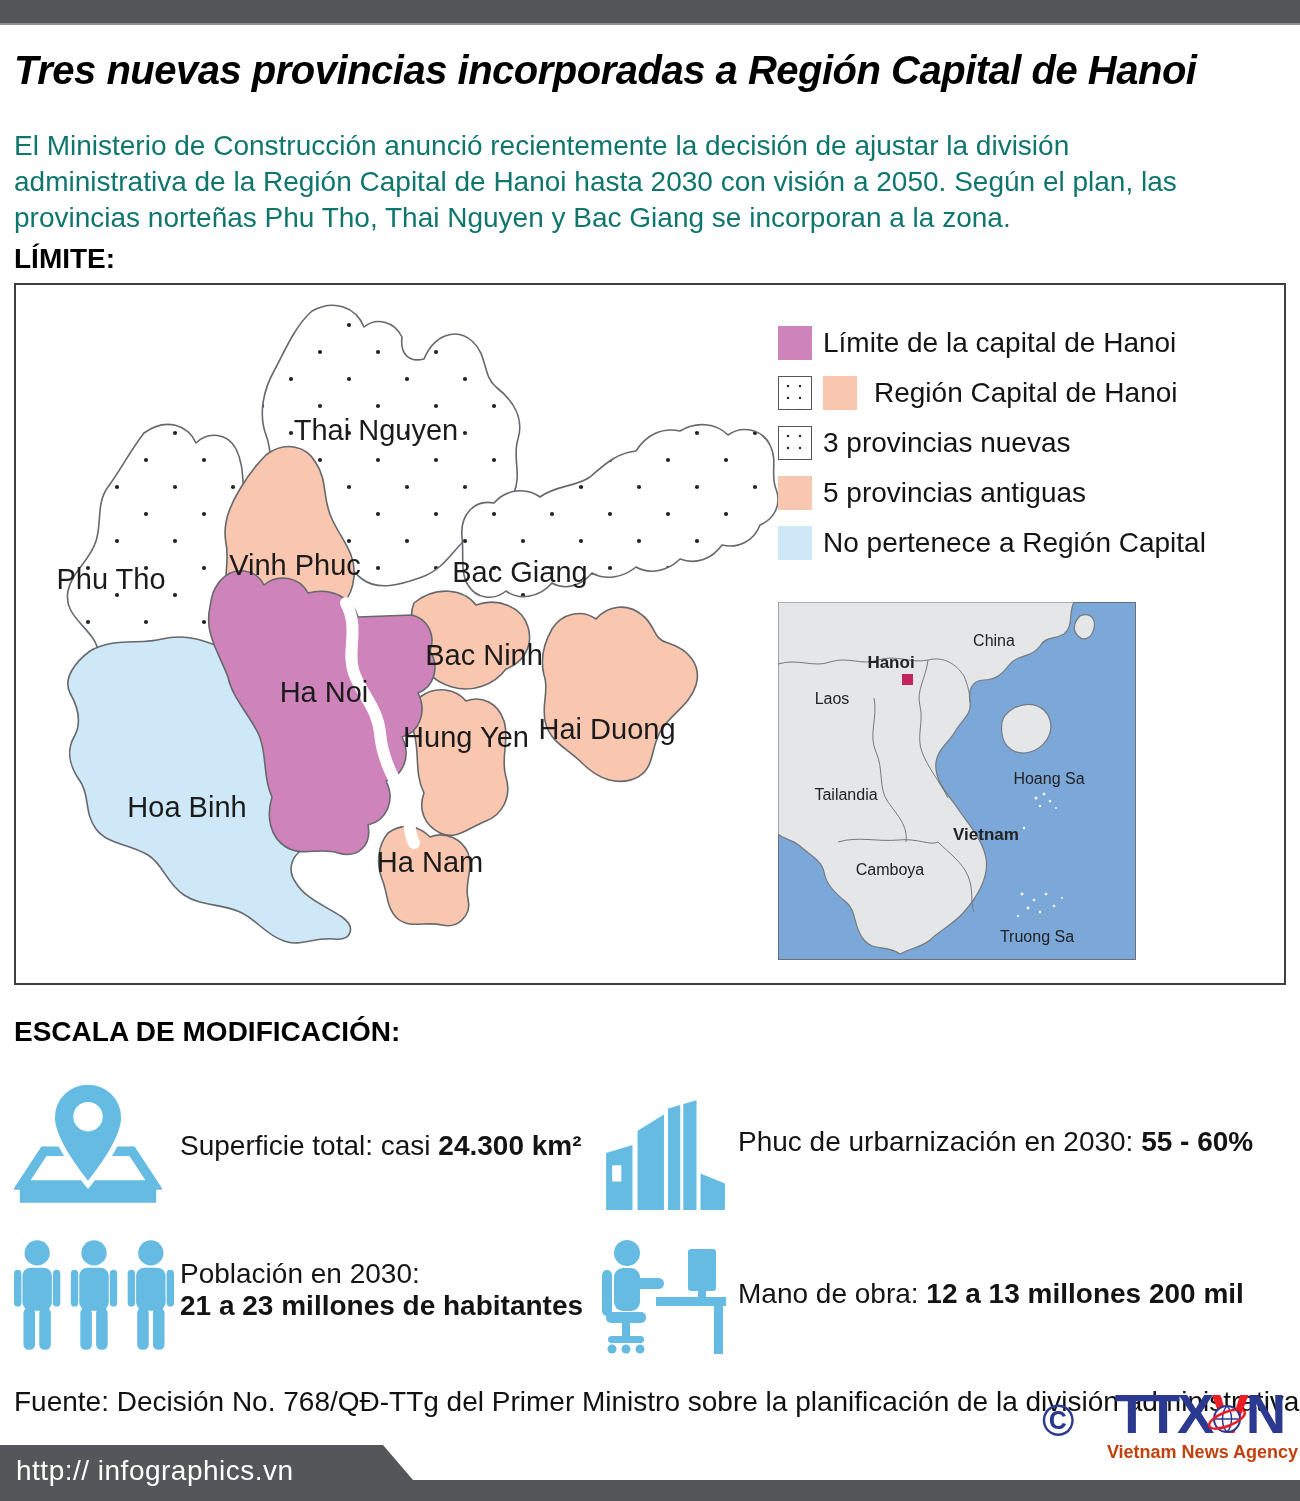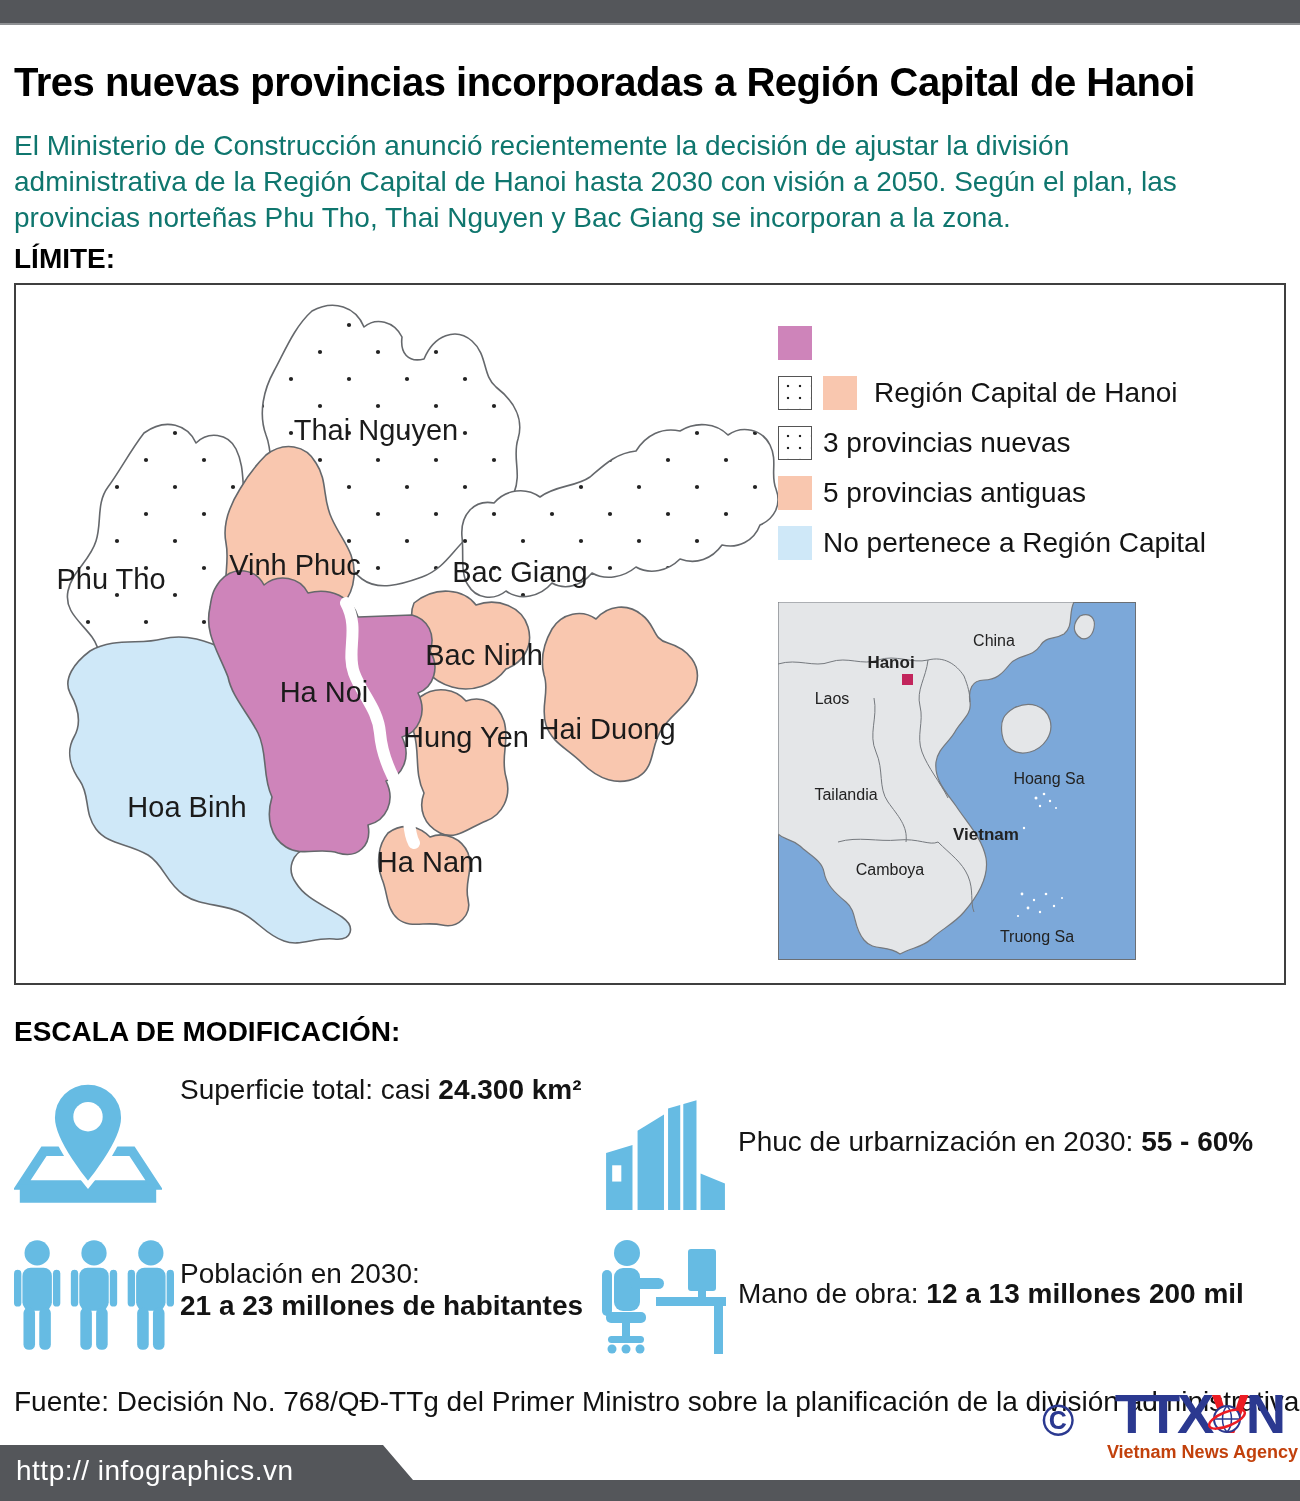--- a/index.html
+++ b/index.html
@@ -1,21 +1,21 @@
 <!DOCTYPE html>
 <html><head>
 <meta charset="utf-8">
 <style>
   html,body{margin:0;padding:0;background:#fff;}
   .page{position:relative;width:1300px;height:1501px;background:#fff;overflow:hidden;
         font-family:"Liberation Sans",sans-serif;color:#111;}
   .top-bar{position:absolute;left:0;top:0;width:1300px;height:23px;background:#54565a;
            border-bottom:2px solid #8e9093;}
-  .title{position:absolute;left:14px;top:60px;width:1270px;font-size:40px;font-weight:bold;
-         letter-spacing:-0.5px;color:#000;}
+  .title{position:absolute;left:14px;top:48px;width:1270px;font-size:40px;font-weight:bold;
+         letter-spacing:-0.5px;color:#000;font-style:italic;}
   .intro{position:absolute;left:14px;top:128px;width:1240px;font-size:28px;line-height:36px;color:#0f766e;}
   .section-label{position:absolute;left:14px;font-size:28px;font-weight:bold;color:#000;}
   .limite{top:243px;}
   .escala{top:1016px;}
 
   .map-box{position:absolute;left:14px;top:283px;width:1272px;height:702px;
            border:2px solid #3f3f3f;background:#fff;box-sizing:border-box;}
   .main-map{position:absolute;left:0;top:0;width:1266px;height:696px;}
   .map-label{font-size:29px;fill:#1b1b1b;}
 
@@ -108,20 +108,21 @@
         <text class="map-label" x="450" y="462">Hung Yen</text>
         <text class="map-label" x="591" y="454">Hai Duong</text>
         <text class="map-label" x="171" y="532">Hoa Binh</text>
         <text class="map-label" x="414" y="587">Ha Nam</text>
       </g>
     </svg>
 
     <div class="legend">
       <div class="legend-row">
         <div class="swatch pink"></div>
+        <div class="legend-label">Límite de la capital de Hanoi</div>
       </div>
       <div class="legend-row">
         <div class="swatch dotted"></div>
         <div class="swatch peach"></div>
         <div class="legend-label" style="margin-left:6px;">Región Capital de Hanoi</div>
       </div>
       <div class="legend-row">
         <div class="swatch dotted"></div>
         <div class="legend-label">3 provincias nuevas</div>
       </div>
@@ -180,21 +181,21 @@
   </div>
 
   <div class="section-label escala">ESCALA DE MODIFICACIÓN:</div>
 
   <svg class="stat-icon" style="left:14px;top:1080px;" width="148" height="128" viewBox="0 0 140 122" xmlns="http://www.w3.org/2000/svg">
     <polygon points="28,68 112,68 133,100 7,100" fill="#ffffff" stroke="#66bbe3" stroke-width="9"></polygon>
     <rect x="5" y="100" width="130" height="17" fill="#66bbe3"></rect>
     <path d="M70,2 C51,2 36,17 36,36 C36,60 70,100 70,100 C70,100 104,60 104,36 C104,17 89,2 70,2 Z" fill="#66bbe3" stroke="#ffffff" stroke-width="5"></path>
     <circle cx="70" cy="35" r="14" fill="#ffffff"></circle>
   </svg>
-  <div class="stat-text" style="left:180px;top:1074px;text-align:right;">
+  <div class="stat-text" style="left:180px;top:1130px;text-align:right;">
     <span>Superficie total: casi </span><b>24.300 km²</b>
   </div>
 
   <svg class="stat-icon" style="left:604px;top:1082px;" width="122" height="128" viewBox="0 0 120 126" xmlns="http://www.w3.org/2000/svg">
     <g fill="#66bbe3">
       <polygon points="2,70 28,62 28,126 2,126"></polygon>
       <polygon points="33,48 59,32 59,126 33,126"></polygon>
       <polygon points="63,26 91,18 91,126 63,126"></polygon>
       <polygon points="95,90 119,100 119,126 95,126"></polygon>
     </g>

